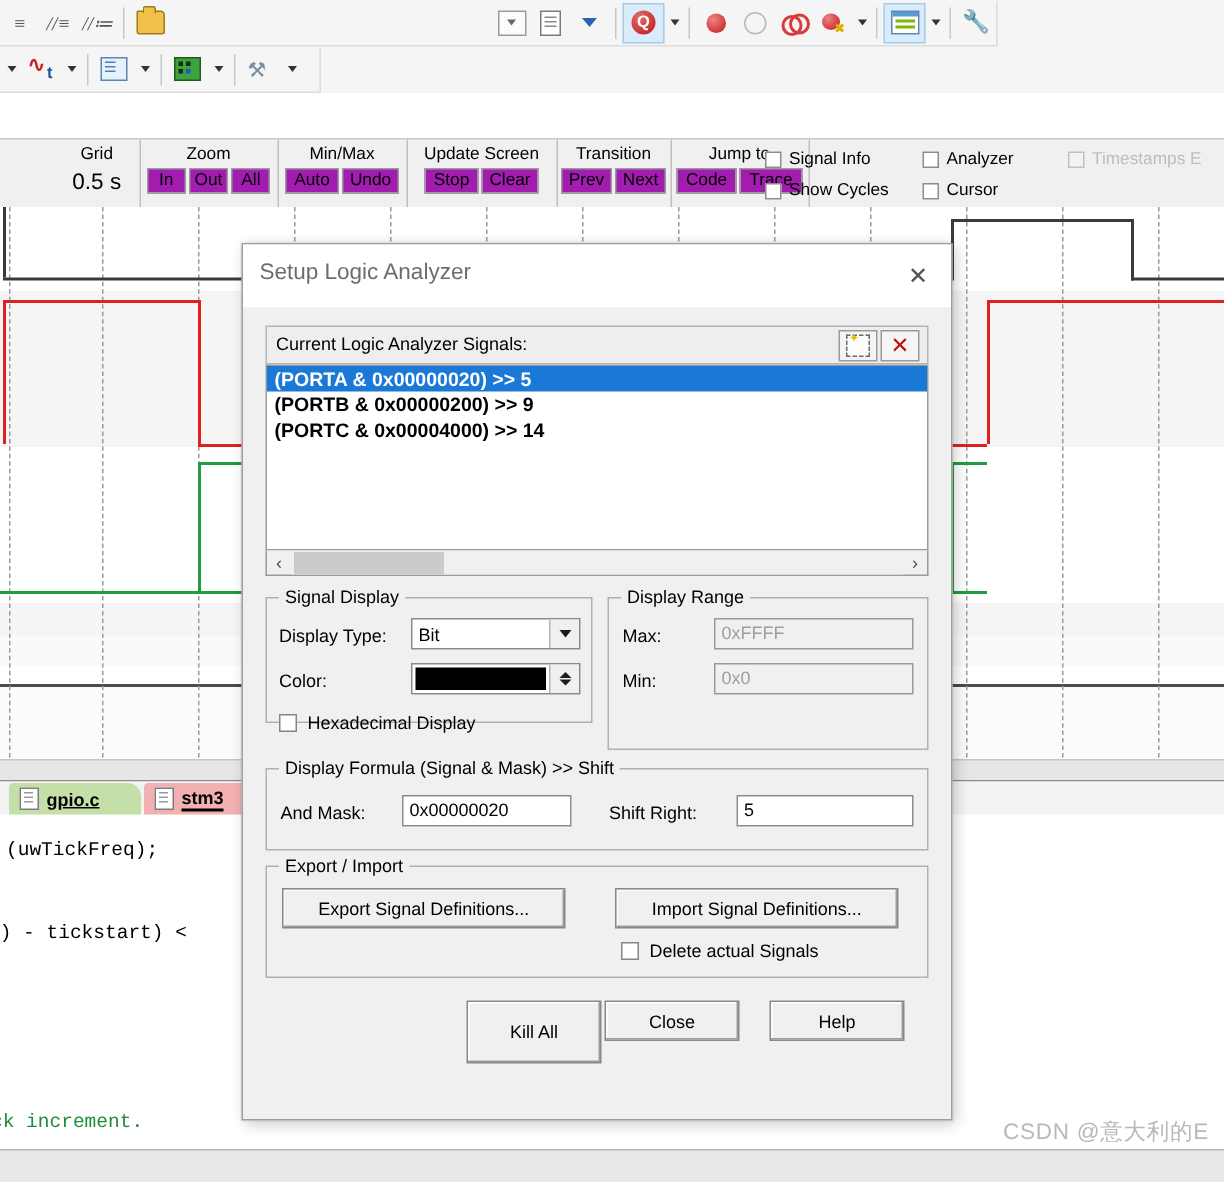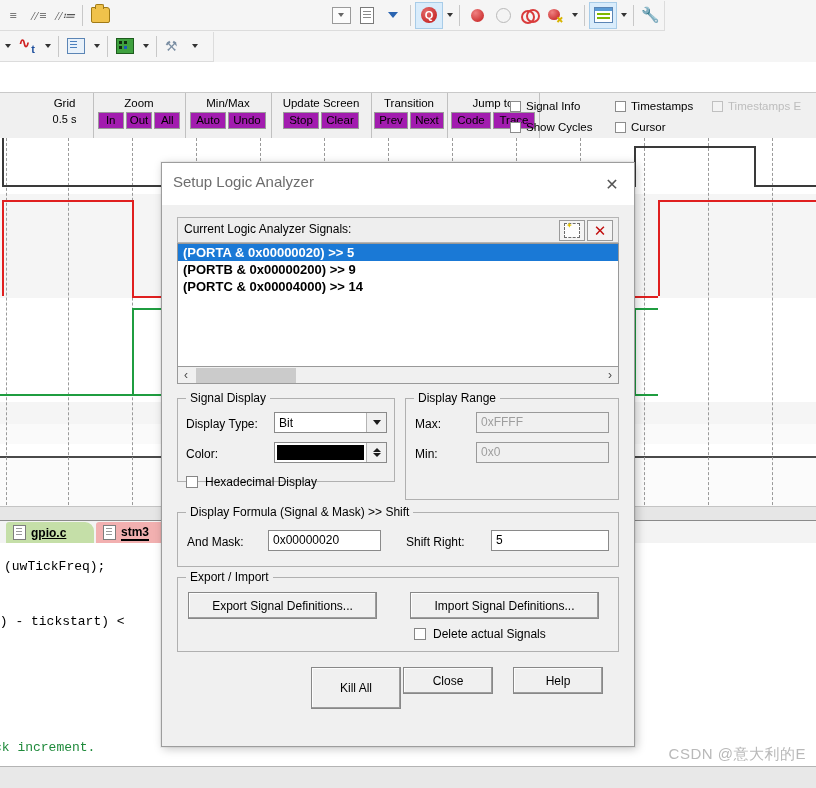--- a/index.html
+++ b/index.html
@@ -52,21 +52,21 @@
   .gl-chip{width:16px;height:14px;background:#3fa13f;border:1px solid #1d5c1d;position:relative;}
   .gl-chip i{position:absolute;left:2px;top:2px;width:3px;height:3px;background:#0f2f0f;box-shadow:5px 0 0 #0f2f0f,0 5px 0 #0f2f0f,5px 5px 0 #1a5bbd;}
   .gl-tools{position:relative;width:18px;height:16px;color:#7a8ea3;font-size:14px;}
 
   
   #la-bar{position:absolute;left:0;top:92px;width:816px;height:46px;background:#f0f0f0;border-top:1px solid #c9c9c9;border-bottom:1px solid #9a9a9a;}
   .la-group{position:absolute;top:0;height:45px;border-right:1px solid #c0c0c0;display:flex;flex-direction:column;align-items:center;margin-left:36px;}
   .la-title{font-size:11.5px;color:#000;padding-top:3px;line-height:14px;white-space:nowrap;}
   .la-row{display:flex;gap:2px;padding-top:2px;}
   .la-btn{min-width:26px;height:17px;border:1px solid #9b9b9b;background:#a21caf;font-size:11.5px;line-height:15px;text-align:center;padding:0 3px;box-sizing:border-box;color:#000;}
-  .la-val{font-size:11px;padding-top:3px;text-align:right;}
+  .la-val{font-size:15px;padding-top:3px;text-align:right;}
   .la-checks{position:absolute;top:0;height:45px;display:flex;align-items:flex-start;padding-top:4px;}
   .la-chk{display:flex;align-items:center;gap:5px;font-size:11.5px;height:18px;white-space:nowrap;}
   .cbx{width:11px;height:11px;border:1px solid #8c8c8c;background:#fff;box-sizing:border-box;}
   .cbx.dim{border-color:#c0c0c0;background:#f3f3f3;}
   .dimtxt{color:#bdbdbd;}
 
   
   #wave{position:absolute;left:0;top:138px;width:816px;height:382px;background:#fff;overflow:hidden;}
   .wrow{position:absolute;left:0;width:816px;}
   .wrow.shade{background:#f5f5f5;}
@@ -299,21 +299,21 @@
       <span>Signal Info</span>
     </div>
     <div class="la-chk">
       <span class="cbx"></span>
       <span>Show Cycles</span>
     </div>
   </div>
   <div class="la-checks" style="left:615px;flex-direction:column;gap:3px;">
     <div class="la-chk">
       <span class="cbx"></span>
-      <span>Timestamps</span>
+      <span>Analyzer</span>
     </div>
     <div class="la-chk">
       <span class="cbx"></span>
       <span>Cursor</span>
     </div>
   </div>
   <div class="la-checks" style="left:712px;flex-direction:column;">
     <div class="la-chk">
       <span class="cbx dim"></span>
       <span class="dimtxt">Timestamps E</span>

